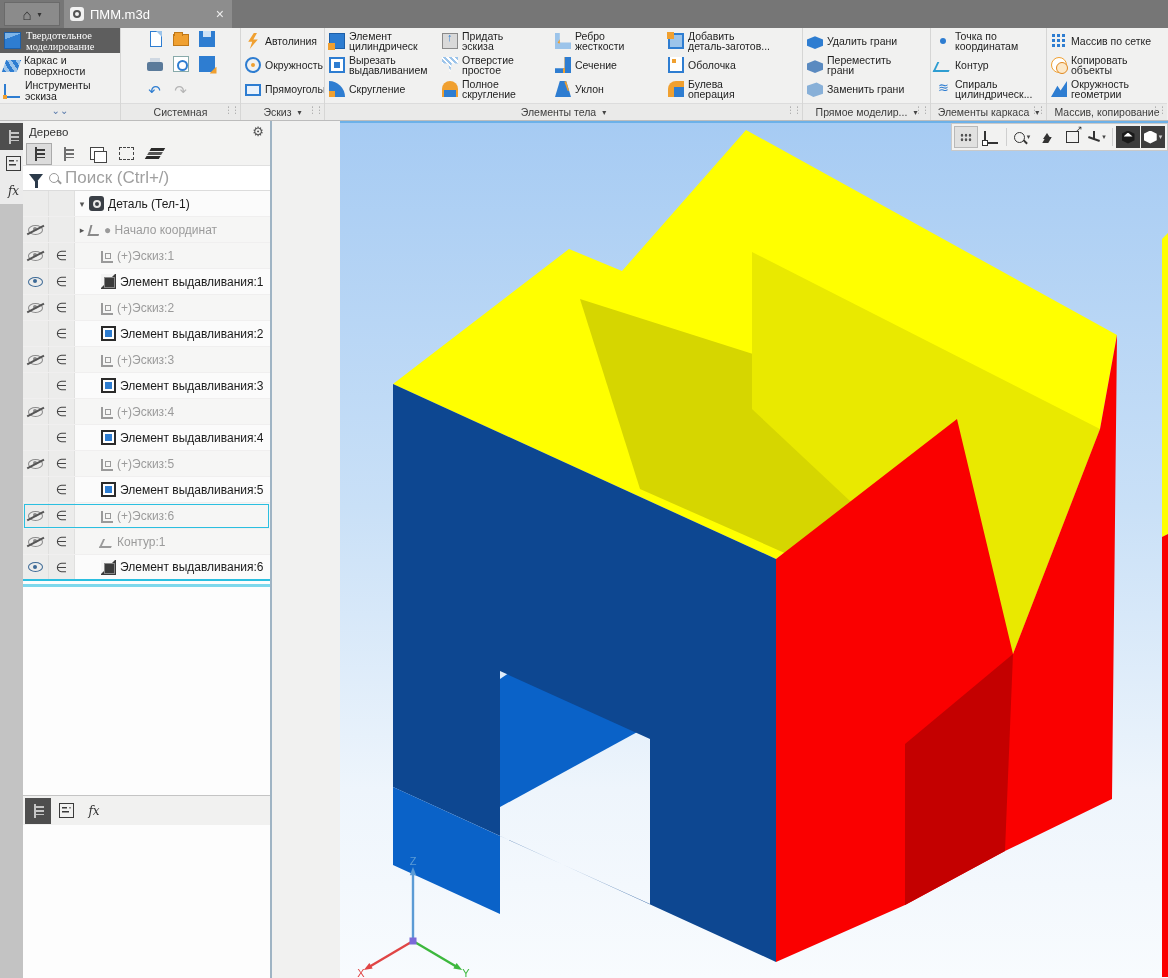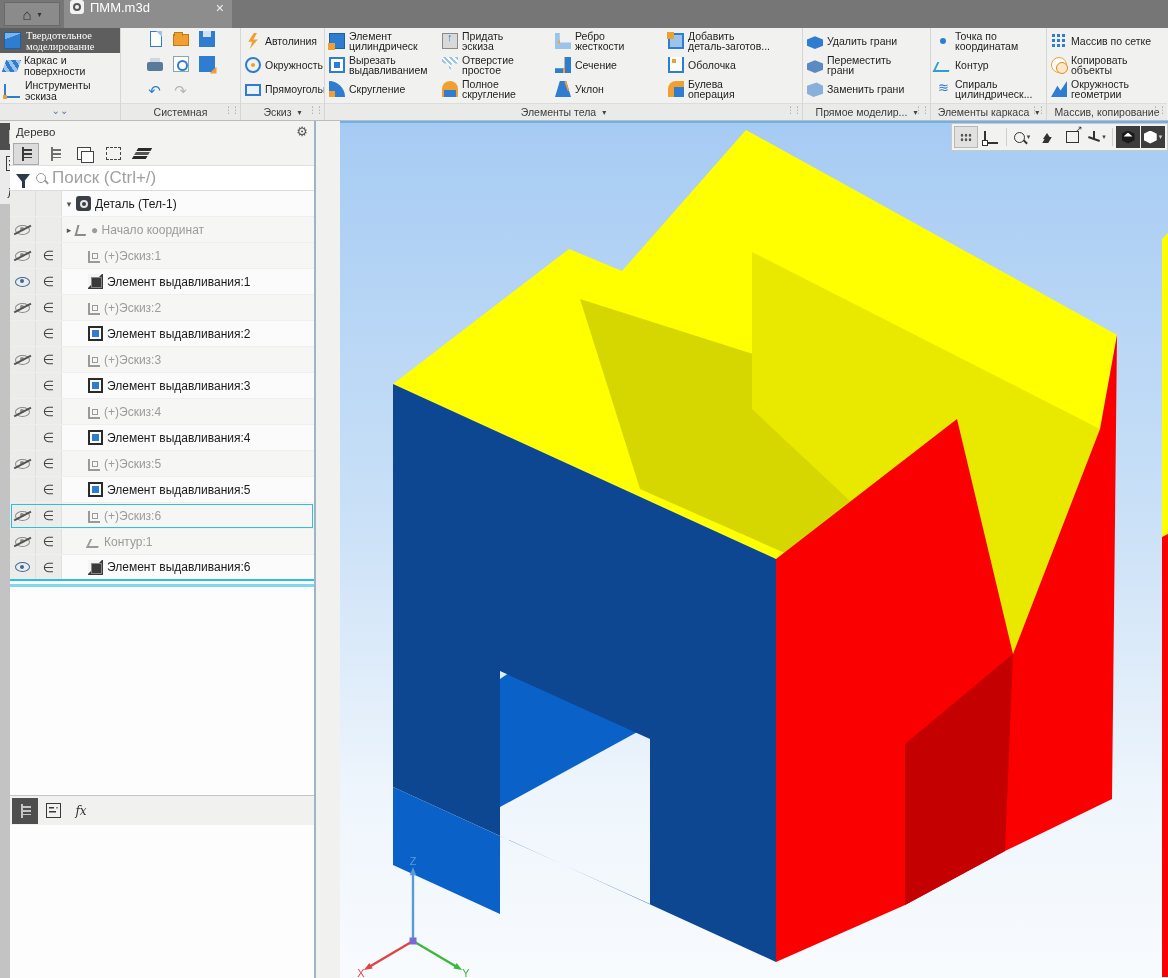--- a/index.html
+++ b/index.html
@@ -3,21 +3,21 @@
 <meta charset="utf-8">
 <style>
   html,body{margin:0;padding:0;background:#d7d7d7;font-family:"Liberation Sans",sans-serif;}
   #app{position:relative;width:1168px;height:978px;overflow:hidden;background:#f1f1f0;user-select:none;}
 
   
   #titlebar{position:absolute;left:0;top:0;width:1168px;height:28px;background:#767676;display:flex;align-items:stretch;}
   #home-btn{width:54px;margin:2px 0 2px 4px;background:#8b8b8b;border:1px solid #6a6a6a;display:flex;align-items:center;justify-content:center;gap:6px;color:#2c2c2c;}
   #home-btn .house{font-size:15px;font-weight:bold;line-height:1;}
   #home-btn .car{font-size:8px;color:#333;}
-  #doc-tab{width:156px;margin-left:4px;background:#8d8d8d;display:flex;align-items:flex-start;padding:0 6px;gap:6px;color:#fff;font-size:13px;}
+  #doc-tab{width:156px;margin-left:4px;background:#8d8d8d;display:flex;align-items:center;padding:0 6px;gap:6px;color:#fff;font-size:13px;}
   .docicon{width:14px;height:14px;background:#f2f2f2;border-radius:3px;position:relative;flex:none;}
   .docicon::after{content:"";position:absolute;left:3px;top:3px;width:8px;height:8px;border:2px solid #555;border-radius:50%;box-sizing:border-box;}
   #tab-close{margin-left:auto;color:#eee;font-size:14px;padding:0 2px;}
 
   
   #ribbon{position:absolute;left:0;top:28px;width:1168px;height:93px;background:#f1f1f0;border-bottom:1px solid #bcbcbc;display:flex;box-sizing:border-box;}
   #mode-panel{width:120px;flex:none;display:flex;flex-direction:column;}
   .mode-item{height:25px;display:flex;align-items:center;gap:5px;padding:0 4px;font-size:10.5px;line-height:11px;color:#222;white-space:pre-line;}
   .mode-item.sel{background:#5e5e5e;color:#fff;font-family:Liberation Serif, serif;}
   .mode-chevron{margin-top:auto;height:16px;background:#eaeae9;border-top:1px solid #dcdcdc;text-align:center;color:#5577aa;font-size:10px;line-height:14px;}
@@ -105,21 +105,21 @@
   .ticon-tree::after{content:"";position:absolute;left:4px;top:2px;width:8px;height:9px;background:
     linear-gradient(#3a3a3a 0 0) 0 0/8px 2px no-repeat,
     linear-gradient(#3a3a3a 0 0) 0 4px/8px 2px no-repeat,
     linear-gradient(#3a3a3a 0 0) 0 8px/8px 2px no-repeat;}
   .ticon-check{width:13px;height:13px;border:1px solid #3a3a3a;background:
     linear-gradient(#3a3a3a 0 0) 2px 3px/5px 1.5px no-repeat,
     linear-gradient(#3a3a3a 0 0) 2px 7px/7px 1.5px no-repeat,
     linear-gradient(#888 0 0) 9px 3px/2px 1.5px no-repeat;}
 
   
-  #treepanel{position:absolute;left:10px;top:121px;width:306px;height:857px;background:#fdfdfd;border-right:2px solid #9fb4c4;box-sizing:border-box;}
+  #treepanel{position:absolute;left:23px;top:121px;width:249px;height:857px;background:#fdfdfd;border-right:2px solid #9fb4c4;box-sizing:border-box;}
   #tree-header{height:21px;background:#f3f3f2;display:flex;align-items:center;padding:0 6px;font-size:11.5px;color:#333;}
   #tree-gear{margin-left:auto;color:#555;font-size:13px;}
   #tree-toolbar{height:23px;background:#f3f3f2;display:flex;align-items:center;gap:3px;padding:0 3px;border-bottom:1px solid #e0e0e0;}
   .ttb{width:24px;height:20px;display:flex;align-items:center;justify-content:center;border:1px solid transparent;}
   .ttb.sel{background:#dcdcdc;border-color:#aaa;}
   .tt-pages{width:12px;height:11px;border:1px solid #444;background:#fff;position:relative;}
   .tt-pages::after{content:"";position:absolute;left:3px;top:3px;width:11px;height:10px;border:1px solid #444;background:#fff;}
   .tt-dash{width:13px;height:11px;border:1px dashed #444;}
   .tt-layers{width:14px;height:11px;background:
     linear-gradient(#2a2a2a 0 0) 0 0/14px 3px no-repeat,

